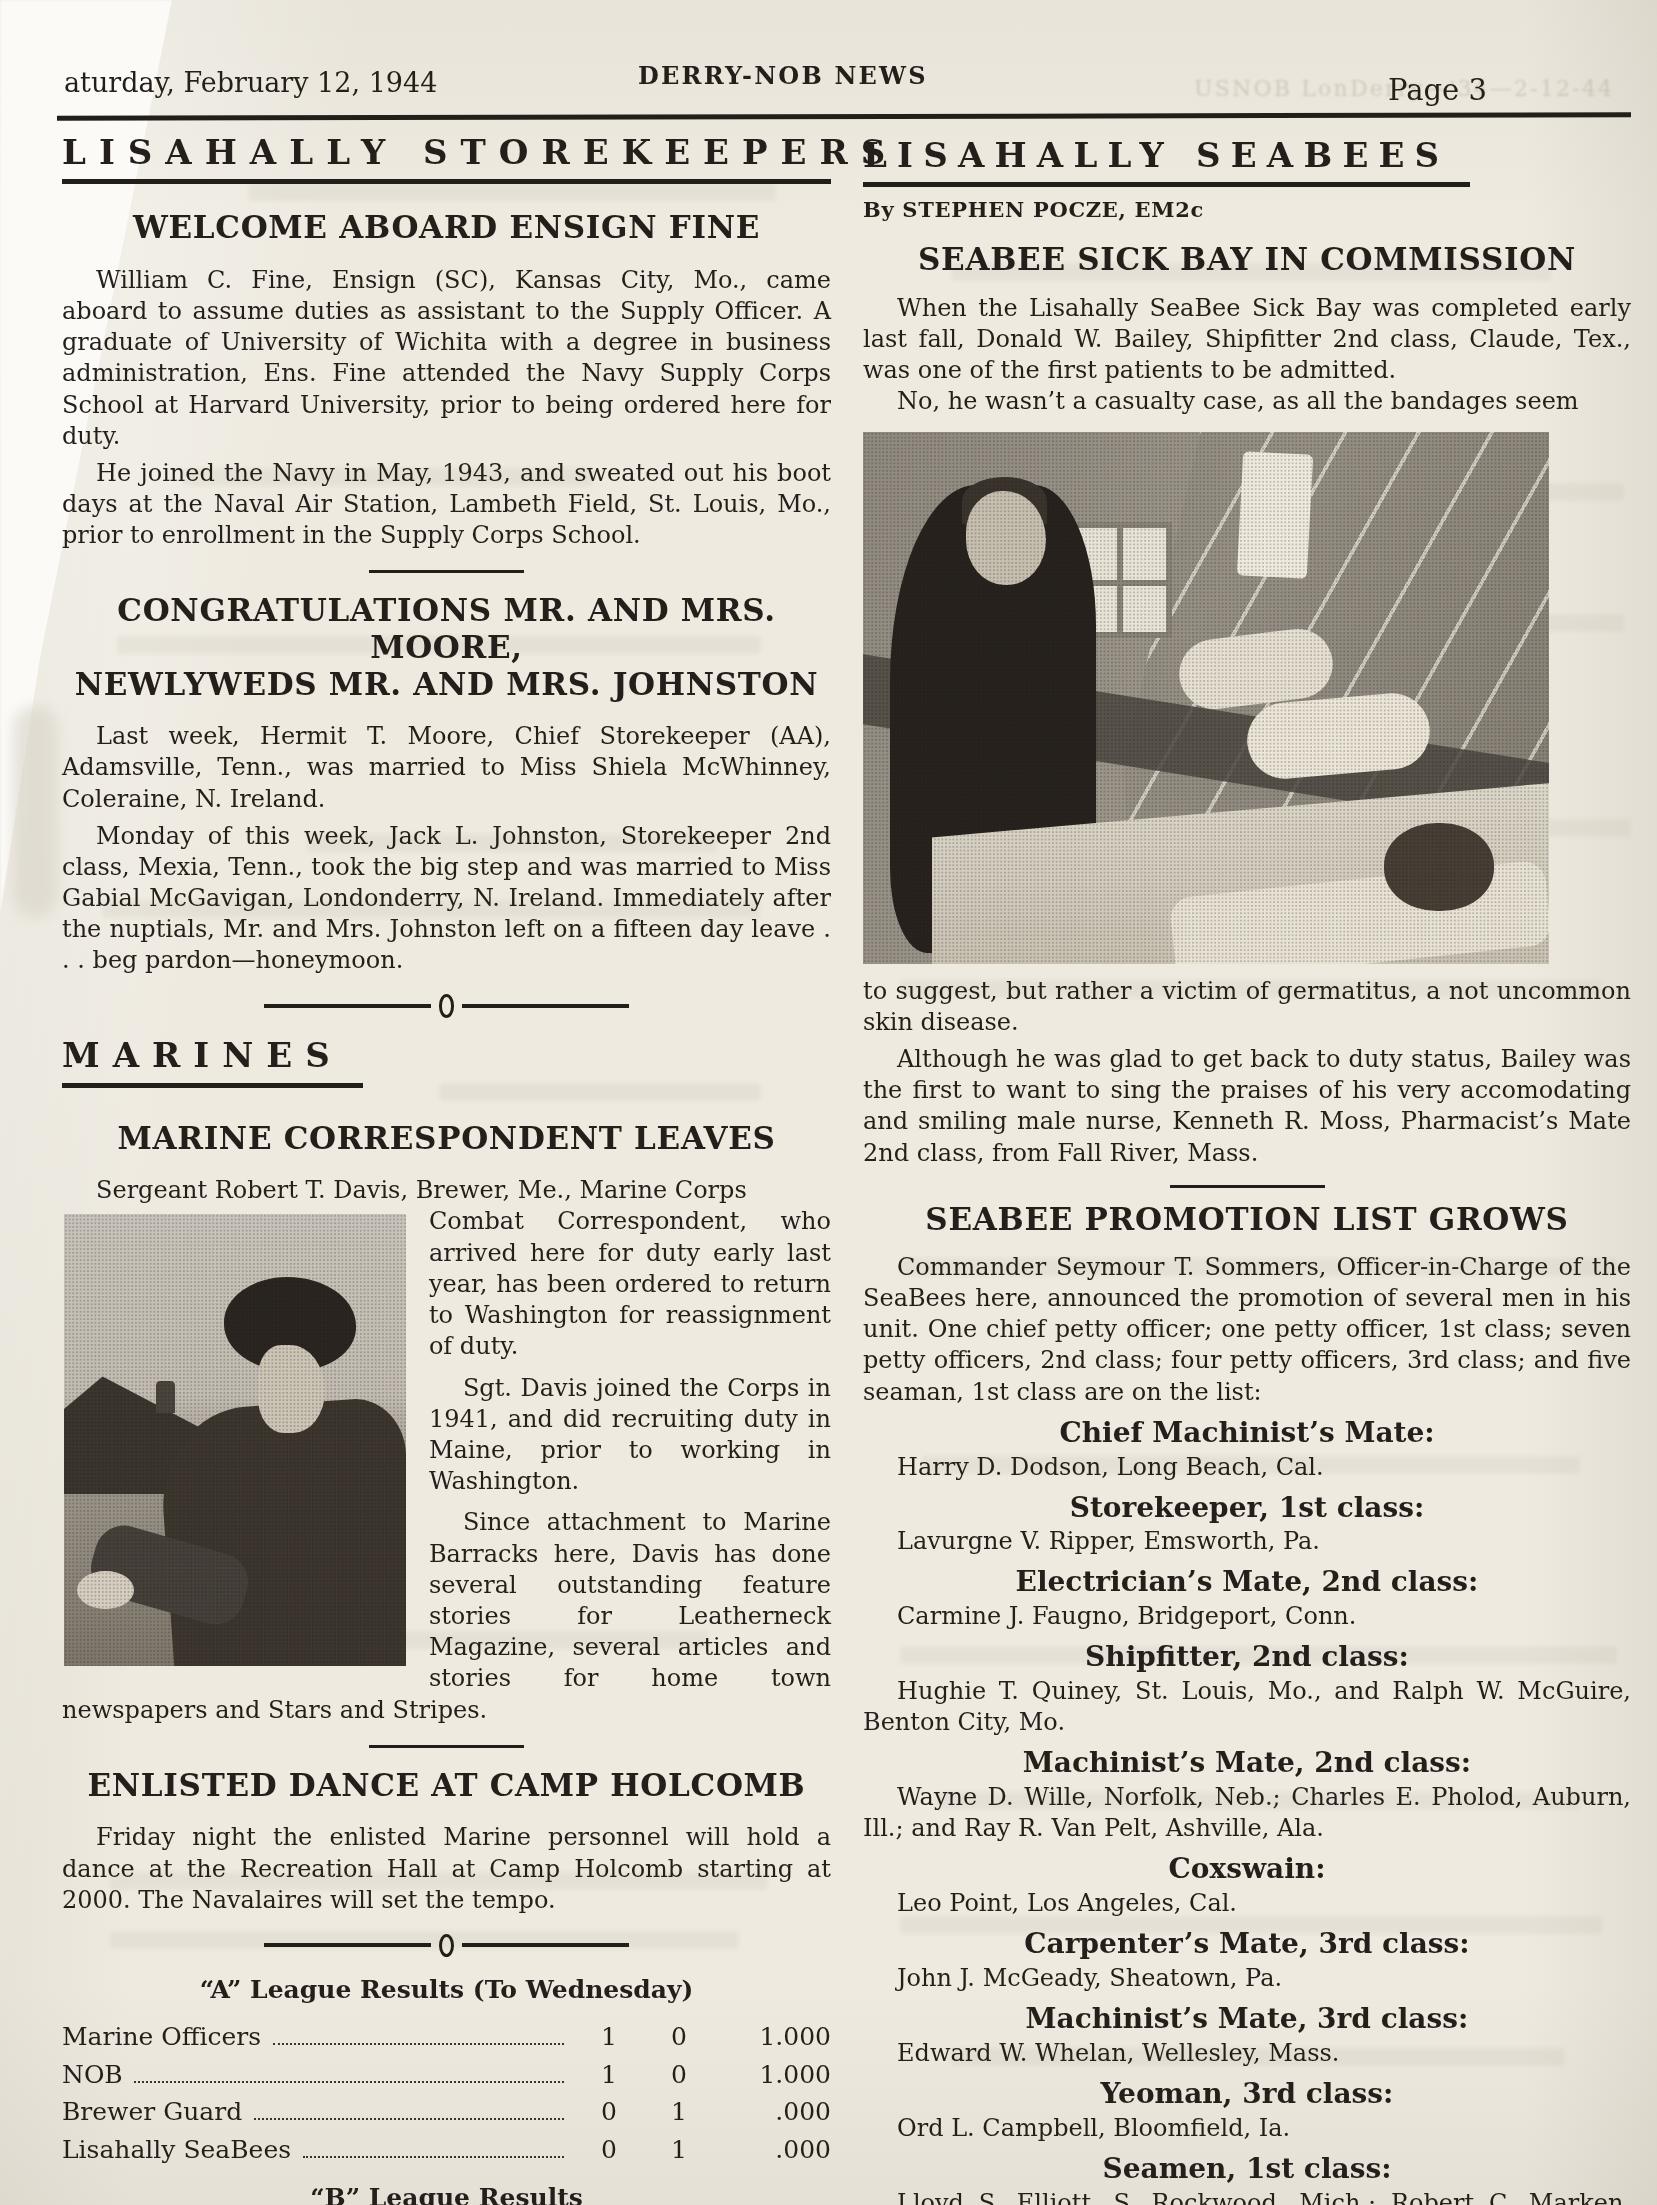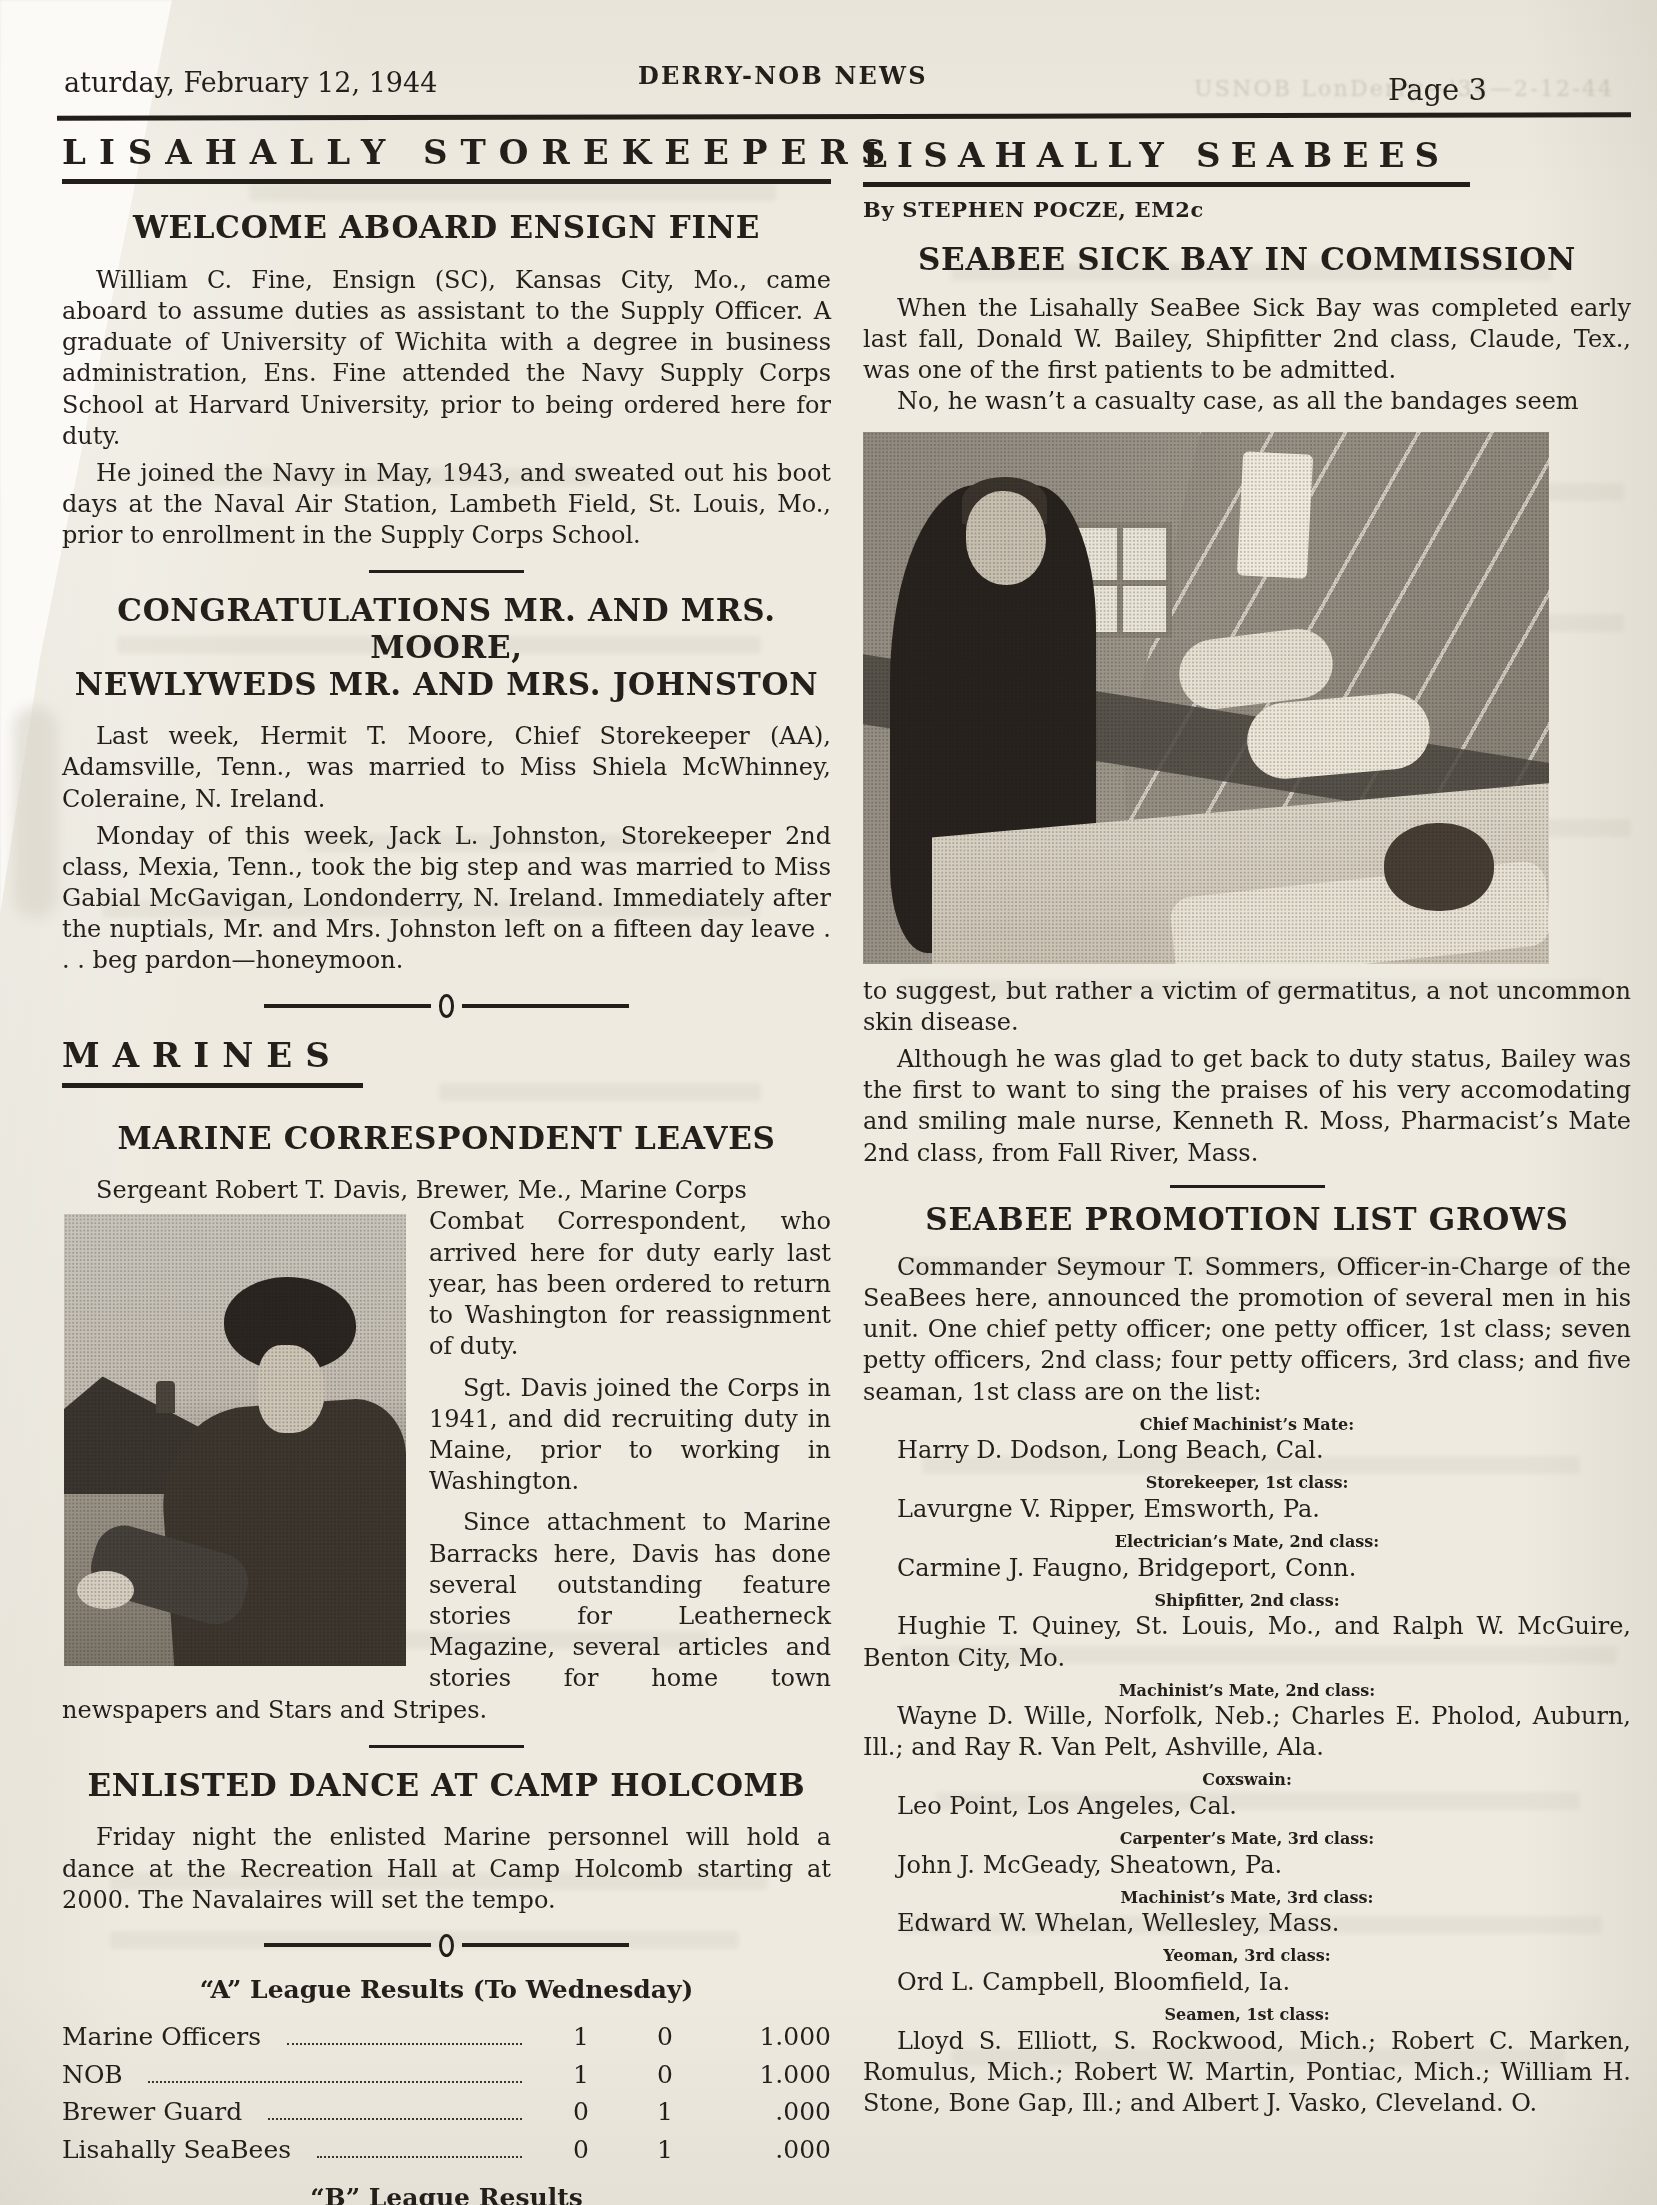--- a/index.html
+++ b/index.html
@@ -37,23 +37,23 @@
   .col-right{left:863px;top:135px;width:768px;}
   
   .section-title{font-size:34px;font-weight:bold;letter-spacing:13px;
     padding-bottom:7.3px;border-bottom:5.1px solid #221e19;white-space:nowrap;}
   .section-title.block{display:block;}
   .section-title.inline{display:inline-block;padding-right:20.5px;}
   .headline{font-size:31px;font-weight:bold;text-align:center;letter-spacing:0.7px;line-height:1.18;}
   .byline{font-size:21px;font-weight:bold;margin-top:10.2px;letter-spacing:0.7px;}
   .body{font-size:24px;line-height:1.3;text-align:justify;margin:0;}
   .indent{text-indent:34px;}
-  .promo-rank{font-size:16px;font-weight:bold;text-align:center;margin-top:5.9px;line-height:1.35;}
+  .promo-rank{font-size:28px;font-weight:bold;text-align:center;margin-top:5.9px;line-height:1.35;}
   .lg-title{font-size:25px;font-weight:bold;text-align:center;}
-  .lg-row{display:flex;align-items:baseline;font-size:25px;line-height:1.5;gap:14px;}
+  .lg-row{display:flex;align-items:baseline;font-size:25px;line-height:1.5;}
   .lg-team{white-space:nowrap;}
   .lg-leader{flex:1;border-bottom:2.2px dotted #39342d;margin:0 10.2px 6.6px 11.7px;min-width:44px;}
   .lg-w,.lg-l{width:70px;text-align:center;}
   .lg-pct{width:117px;text-align:right;}
   
   .divider-line{width:155px;border-top:3.7px solid #221e19;margin:19px auto 19px auto;}
   .divider-o{display:flex;align-items:center;justify-content:center;margin:17.6px auto;}
   .divider-o .bar{width:167px;height:3.7px;background:#221e19;}
   .divider-o .oh{width:9.5px;height:17.6px;border:3.7px solid #221e19;border-radius:50%;margin:0 7.3px;}
   

